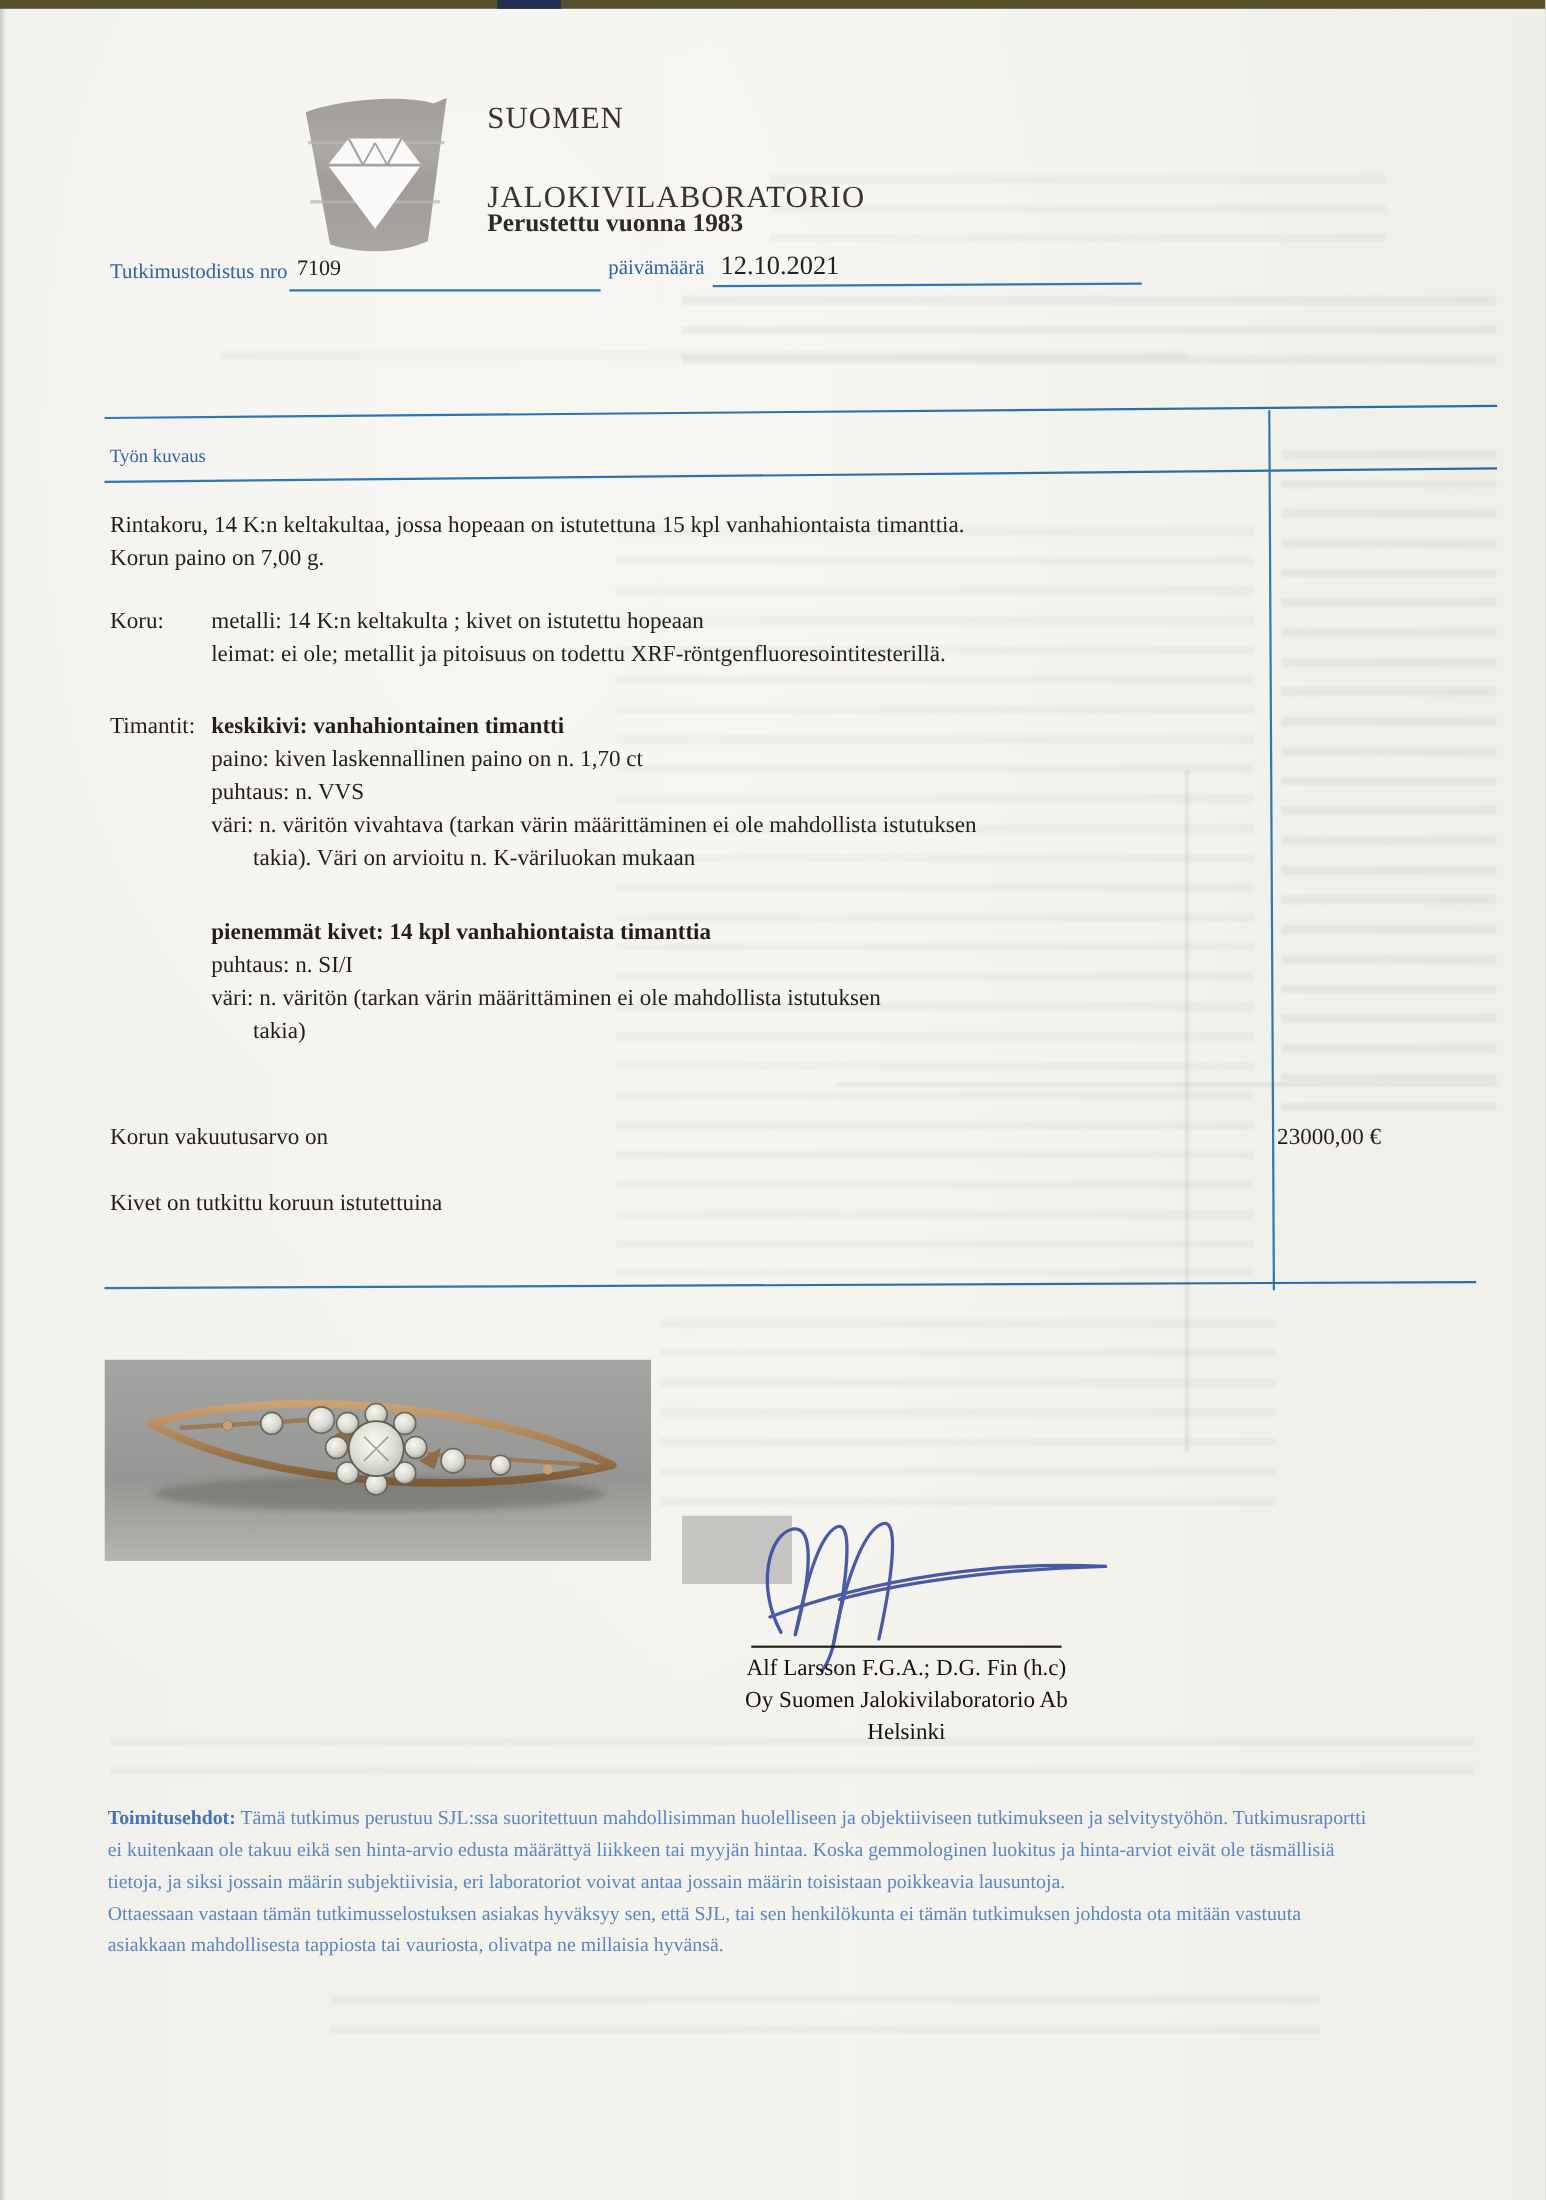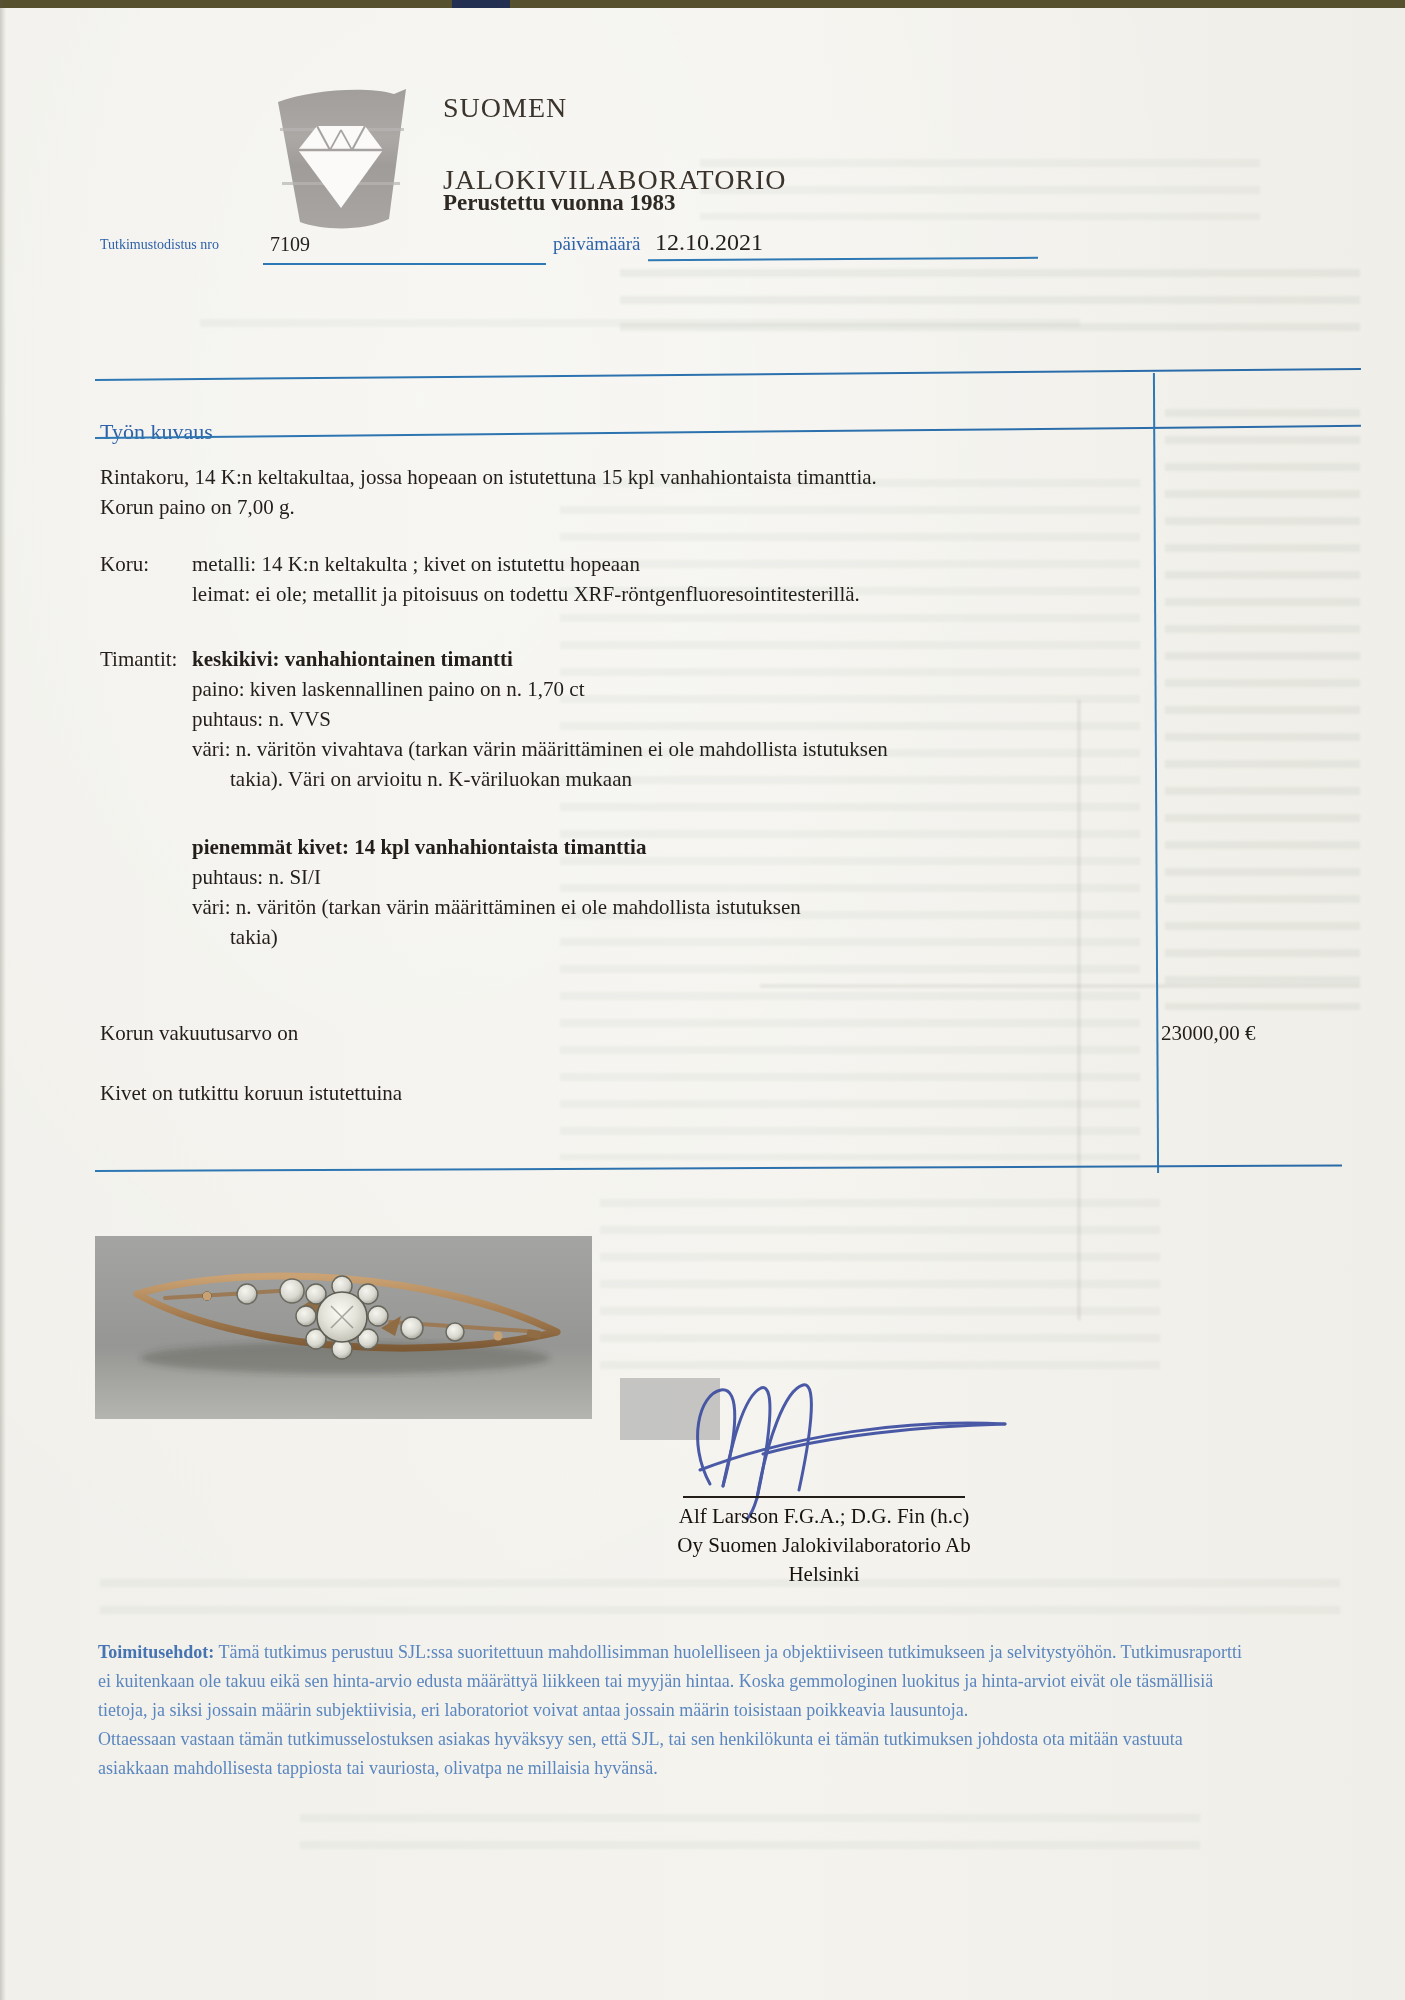--- a/index.html
+++ b/index.html
@@ -20,34 +20,34 @@
 
   
   .logo{left:270px;top:86px;width:142px;height:150px;}
   .org-line{left:443px;white-space:nowrap;font-size:28px;letter-spacing:1px;color:#3a342c;}
   .org-line1{top:92px;}
   .org-line2{top:127px;margin-top:37px;}
   .founded{left:443px;top:190px;font-size:23px;font-weight:bold;color:#2e2922;}
 
   
   .blue-label{color:#2d62a8;}
-  .cert-label{left:100px;top:237px;font-size:14px;}
+  .cert-label{left:100px;top:237px;font-size:19px;}
   .cert-value{left:270px;top:233px;font-size:20px;color:#26211c;}
   .cert-line1{left:263px;top:263px;width:283px;height:2px;background:#2e78b4;}
   .date-label{left:553px;top:233px;font-size:19px;}
   .date-value{left:655px;top:229px;font-size:24px;color:#26211c;}
   .cert-line2{left:648px;top:258px;width:390px;height:2px;background:#2e78b4;transform:rotate(-0.35deg);}
 
   
   .hline{height:2px;background:linear-gradient(90deg,#2e78b4,#2a6aa8);}
   .hline1{left:95px;top:379px;width:1266px;transform:rotate(-0.5deg);transform-origin:left center;}
   .hline2{left:95px;top:437px;width:1266px;transform:rotate(-0.55deg);transform-origin:left center;}
   .vline{left:1155px;top:373px;width:2px;height:800px;background:#2e78b4;transform:rotate(-0.3deg);}
   .hline3{left:95px;top:1170px;width:1247px;transform:rotate(-0.25deg);transform-origin:left center;}
-  .section-label{left:100px;top:419px;font-size:22px;text-align:center;}
+  .section-label{left:100px;top:405px;font-size:17px;text-align:center;}
 
   
   .body-text{font-size:21px;line-height:30px;color:#231e19;white-space:nowrap;}
   .b-label{left:100px;text-align:right;}
   .b-content{left:192px;}
   .bold{font-weight:bold;}
   .indent{padding-left:38px;}
   .desc{left:100px;top:462px;}
   .koru-label{top:549px;}
   .koru-content{top:549px;}

